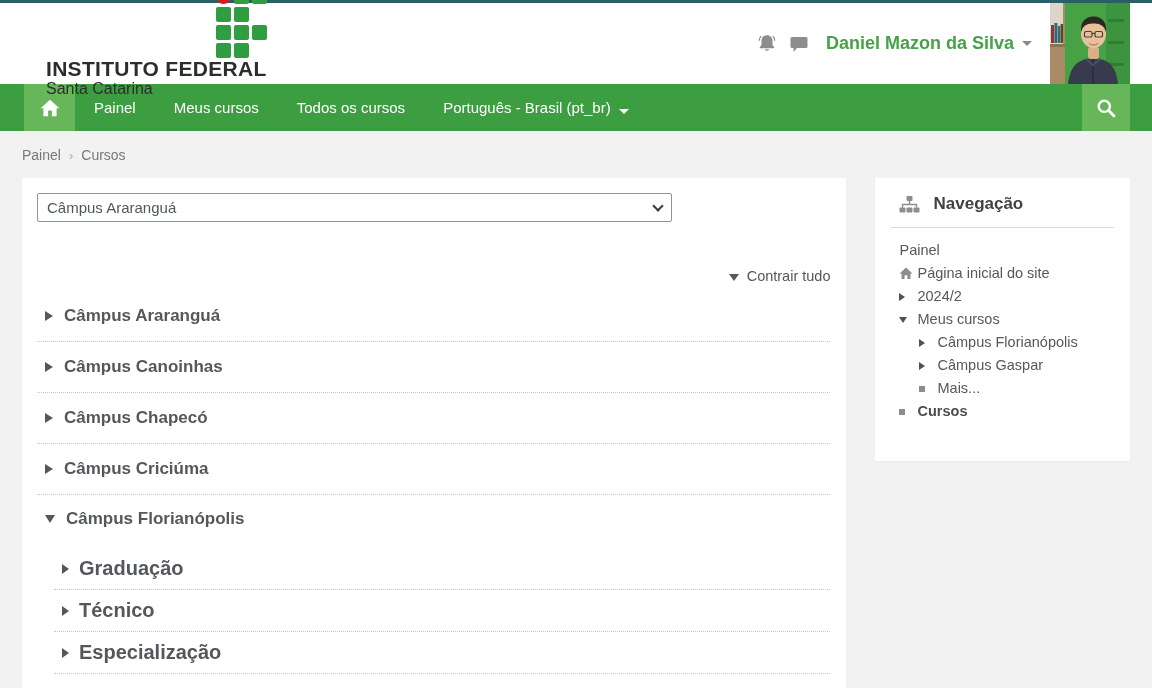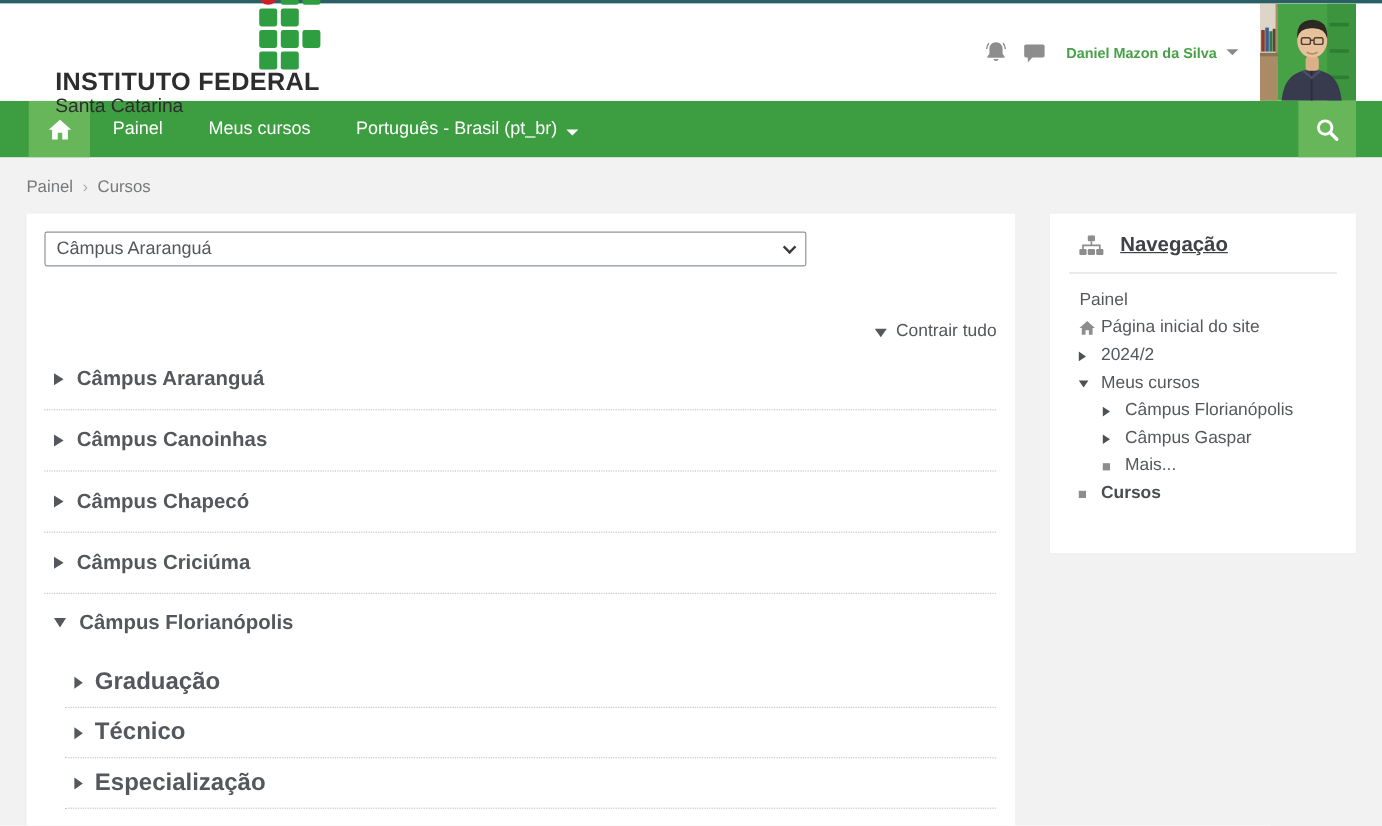--- a/index.html
+++ b/index.html
@@ -14,21 +14,21 @@
   .logo-cell { background:var(--logo-green,#2f9e41); border-radius:2px; }
   .logo-cell.red { background:var(--logo-red,#cb2027); border-radius:50%; }
   .logo-cell.empty { background:transparent; }
   .brand-text { margin-left:13px; margin-bottom:1px; color:#2d2d2d; }
   .brand-line1 { font-size:21px; font-weight:bold; letter-spacing:.3px; line-height:22px; }
   .brand-line2 { font-size:16px; line-height:18px; }
 
   .user-area { margin-left:auto; display:flex; align-items:center; }
   .hdr-icon { width:22px; height:22px; cursor:pointer; }
   .hdr-icon + .hdr-icon { margin-left:10px; }
-  .user-name { margin-left:16px; font-size:12px; font-weight:bold; color:var(--user-name-green,#47a247); cursor:pointer; }
+  .user-name { margin-left:16px; font-size:18px; font-weight:bold; color:var(--user-name-green,#47a247); cursor:pointer; }
   .caret { display:inline-block; width:0; height:0; border-left:5px solid transparent; border-right:5px solid transparent; }
   .caret.gray { border-top:5px solid #8a8a8a; margin-left:8px; }
   .caret.white { border-top:5px solid #fff; margin-left:8px; position:relative; top:1px; }
   .avatar { width:80px; height:81px; margin-left:18px; margin-right:22px; cursor:pointer; display:block; }
 
   
   .navbar { height:47px; background:var(--navbar-green,#3d9e41); display:flex; align-items:center; }
   .home-btn,.search-btn { width:51px; height:47px; background:var(--navbar-button-green,#67b75a); display:flex; align-items:center; justify-content:center; cursor:pointer; flex:0 0 auto; }
   .home-btn { margin-left:24px; }
   .search-btn { width:48px; margin-left:auto; margin-right:22px; }
@@ -61,21 +61,21 @@
   .cat-title { font-size:17px; font-weight:bold; color:#54585c; margin-left:11px; }
   .subcats { margin-left:17px; margin-top:5px; }
   .subcat-row { display:flex; align-items:center; height:42px; border-bottom:1px dotted #c6c6c6; padding-left:8px; cursor:pointer; }
   .subcat-title { font-size:20px; font-weight:bold; color:#54585c; margin-left:10px; }
   .tri-right { width:0; height:0; border-left:8px solid #54585c; border-top:5px solid transparent; border-bottom:5px solid transparent; flex:0 0 auto; }
   .tri-right.sm { border-left-width:7px; }
   .tri-down { width:0; height:0; border-top:8px solid #54585c; border-left:5px solid transparent; border-right:5px solid transparent; flex:0 0 auto; }
 
   
   .side-header { display:flex; align-items:center; padding:0 24px; }
-  .side-title { font-size:17px; font-weight:bold; color:#3f4246; margin-left:13px;text-decoration:underline; }
+  .side-title { font-size:17px; font-weight:bold; color:#3f4246; margin-left:13px; }
   .side-rule { border:none; border-top:1px solid #dcdcdc; margin:13px 16px 11px 16px; }
   .nav-tree { list-style:none; padding:0 10px 0 24px; font-size:14.5px; }
   .nav-tree li { display:flex; align-items:center; line-height:23px; height:23px; cursor:pointer; white-space:nowrap; }
   .nav-tree li.indent-1 { padding-left:20px; }
   .tree-ico { display:inline-flex; width:18px; justify-content:flex-start; align-items:center; flex:0 0 auto; }
   .t-tri-right { width:0; height:0; border-left:6px solid #4e5154; border-top:4.5px solid transparent; border-bottom:4.5px solid transparent; }
   .t-tri-down { width:0; height:0; border-top:6px solid #4e5154; border-left:4.5px solid transparent; border-right:4.5px solid transparent; }
   .t-square { width:6px; height:6px; background:#8d8d8d; }
   .tree-label { color:#55585c; }
   .tree-label.bold { font-weight:bold; color:#4a4d50; }
@@ -148,20 +148,21 @@
 
 <nav class="navbar">
   <a class="home-btn">
     <svg width="20" height="18" viewBox="0 0 20 18">
       <path fill="#fff" d="M10 .8 19.4 9.2 H16.6 V17.2 H11.9 V11.6 H8.1 V17.2 H3.4 V9.2 H.6 Z"></path>
     </svg>
   </a>
   <div class="navbar-menu">
       <a class="nav-item">Painel</a>
       <a class="nav-item">Meus cursos</a>
+      <a class="nav-item">Todos os cursos</a>
       <a class="nav-item">Português - Brasil (pt_br)<span class="caret white"></span></a>
     </div>
   <a class="search-btn">
     <svg width="22" height="22" viewBox="0 0 22 22">
       <circle cx="9.3" cy="9.3" r="5.6" fill="none" stroke="#fff" stroke-width="2.4"></circle>
       <line x1="13.6" y1="13.6" x2="19" y2="19" stroke="#fff" stroke-width="2.8" stroke-linecap="round"></line>
     </svg>
   </a>
 </nav>
 

